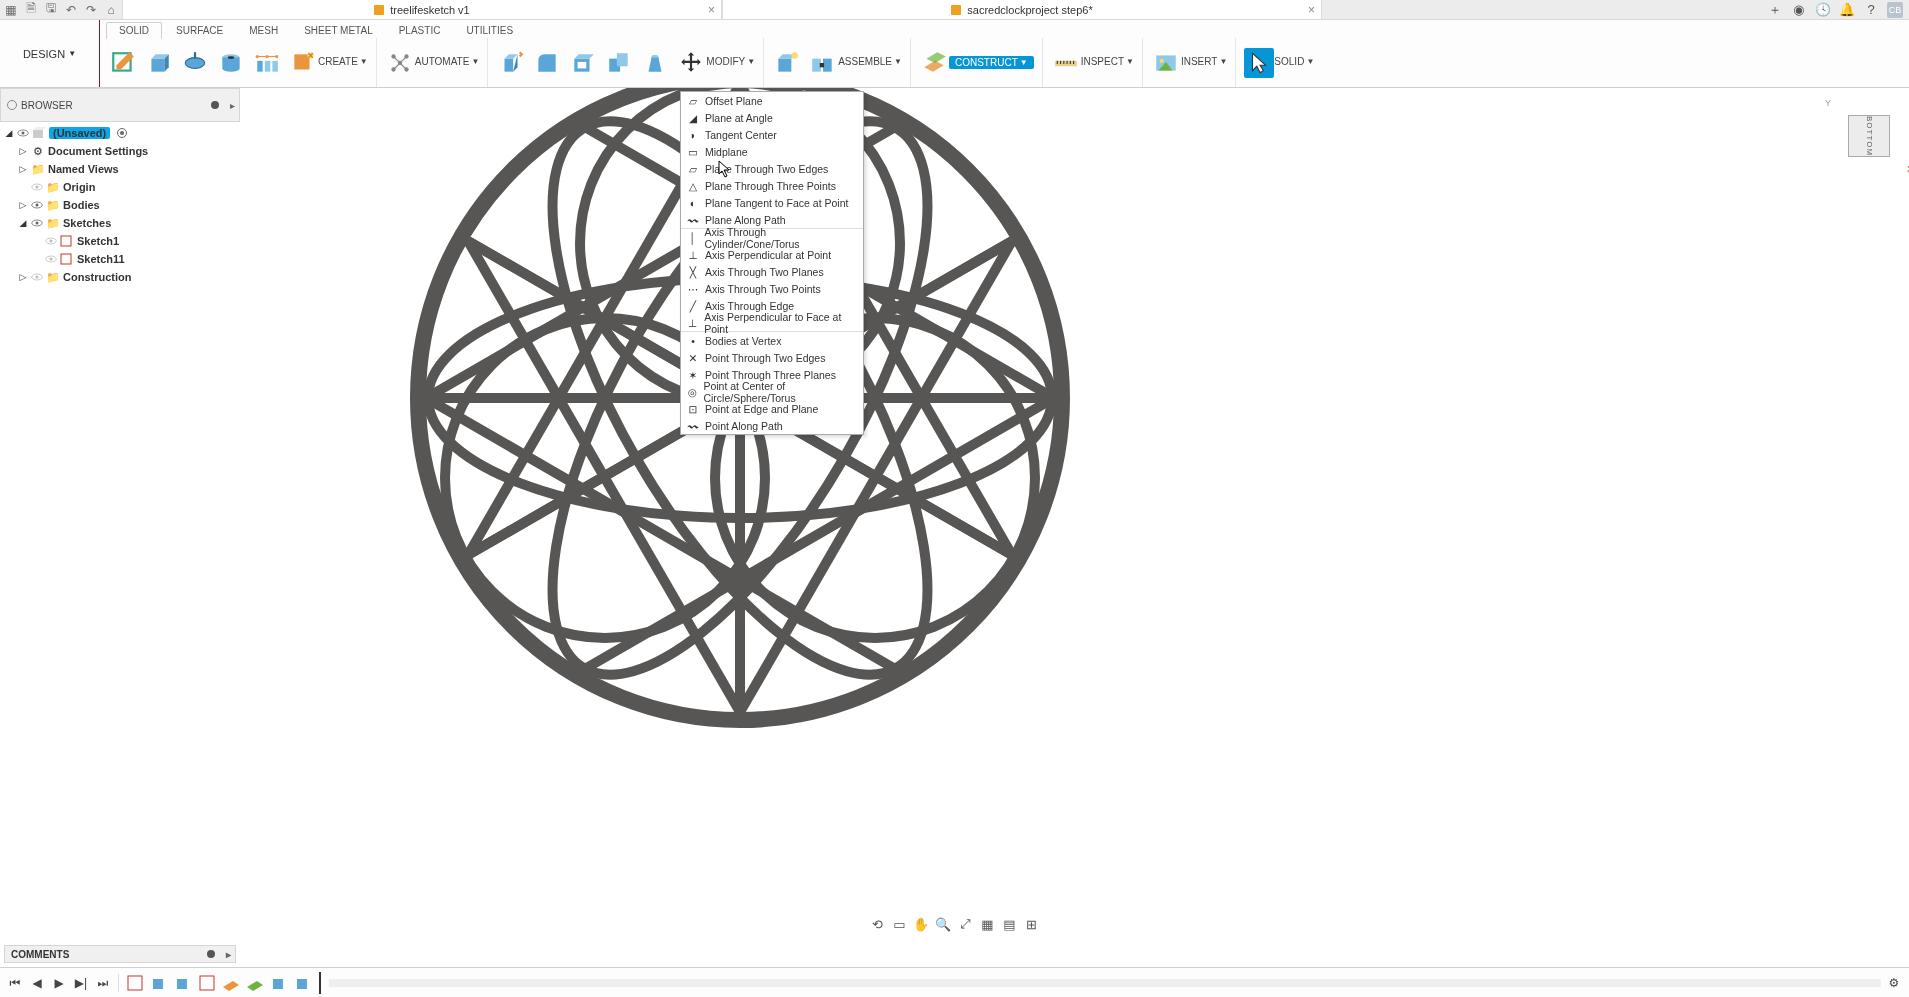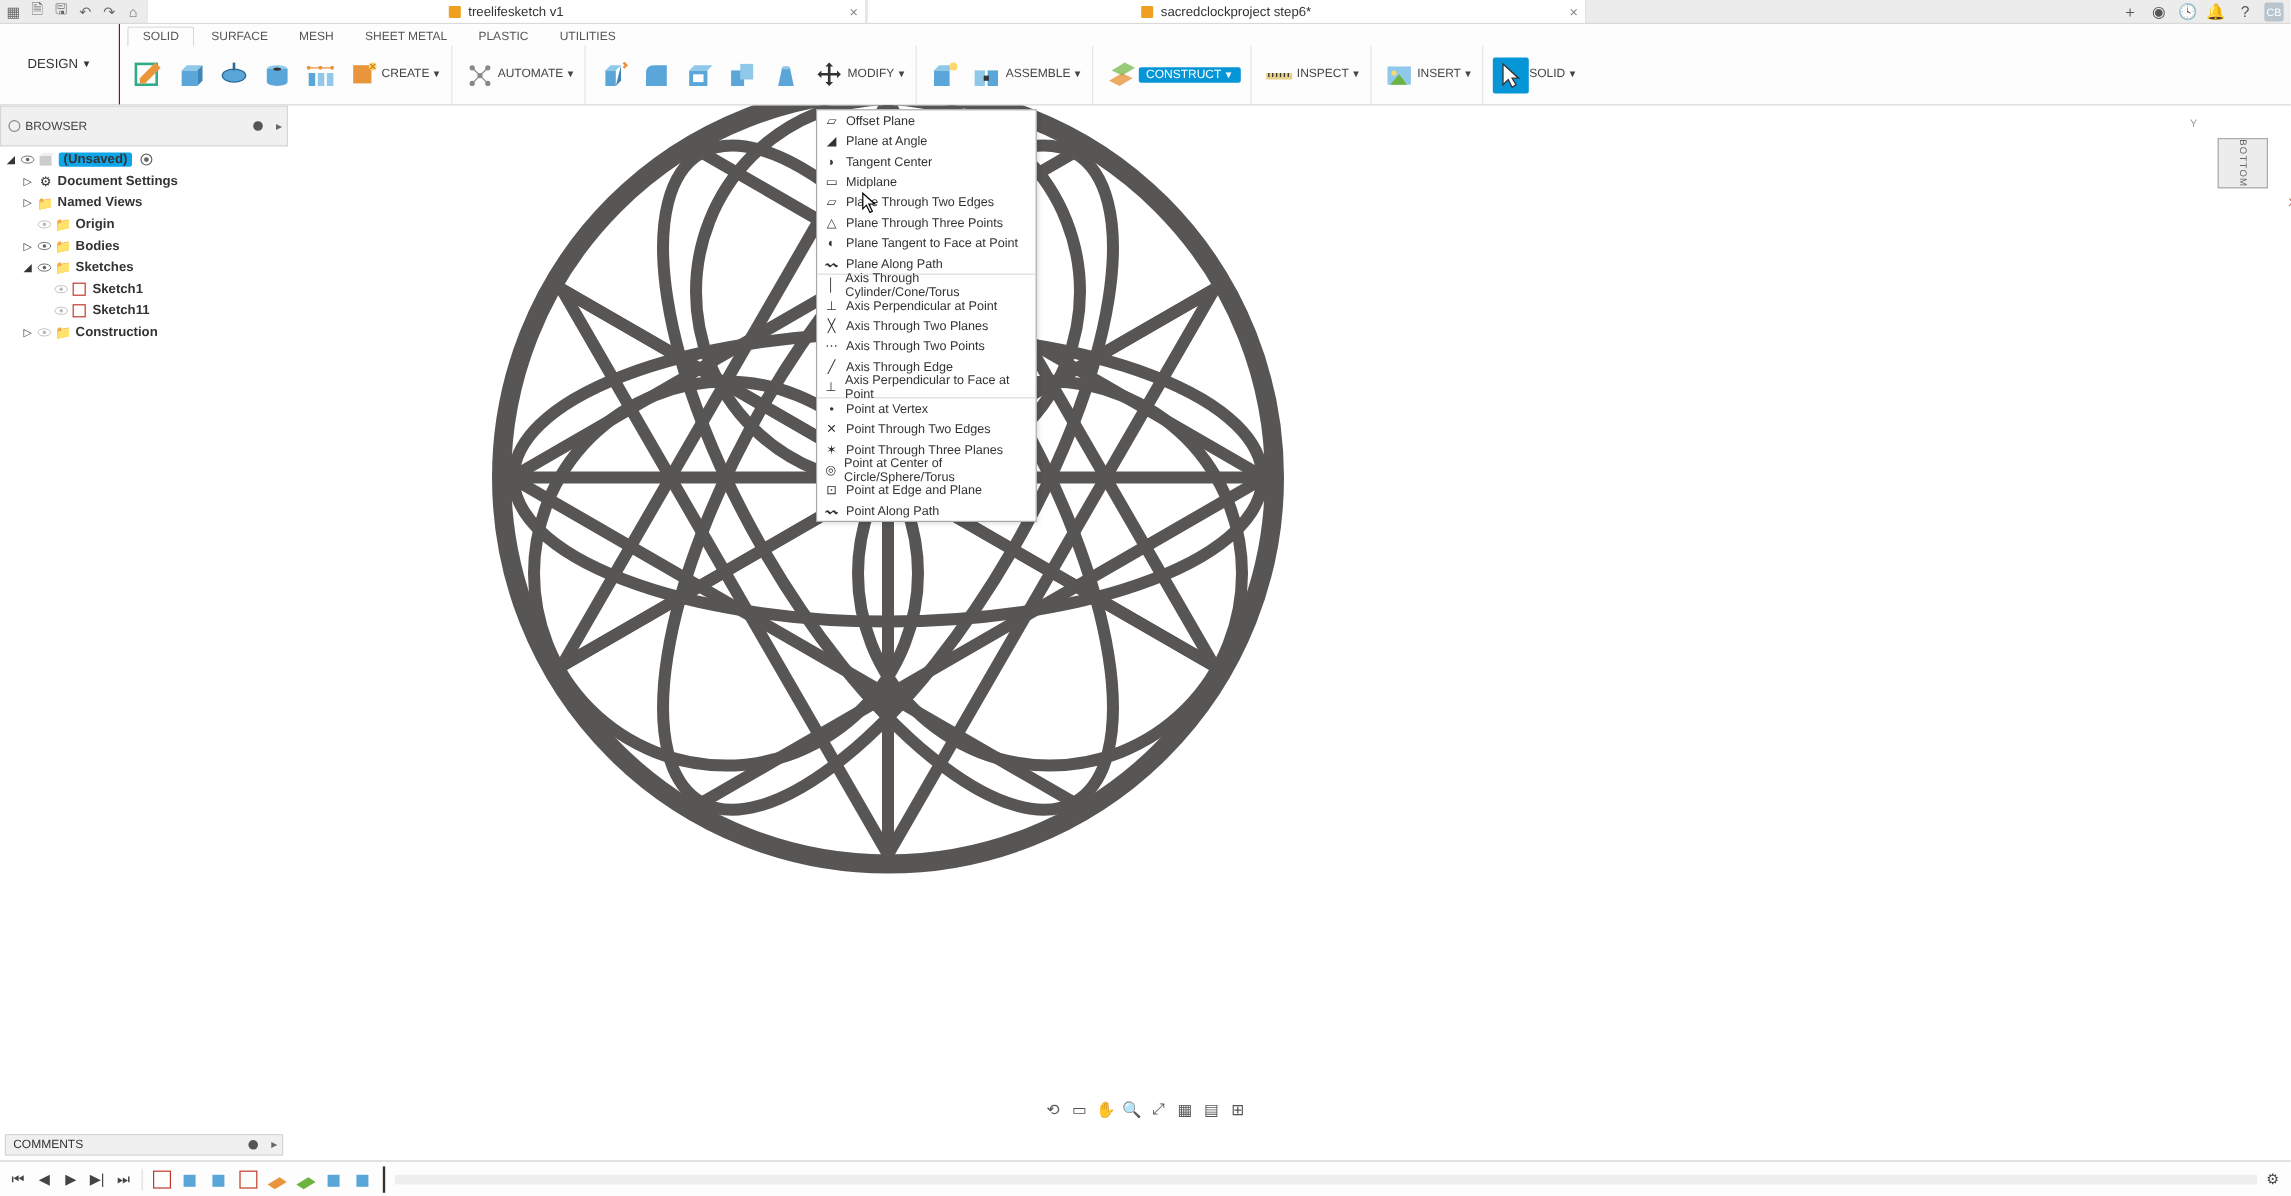--- a/index.html
+++ b/index.html
@@ -71,21 +71,21 @@
 .viewcube .cube-face { width: 42px; height: 42px; background: #ececec; border: 1px solid #aaa; display: flex; align-items: center; justify-content: center; font-size: 8px; writing-mode: vertical-rl; color: #666; letter-spacing: 1px; }
 .viewcube .yx { position: absolute; font-size: 9px; color: #999; }
 .viewcube .y { left: -14px; top: -8px; }
 .viewcube .x { right: -14px; bottom: -8px; color: #c0392b; }
 
 
 .navbar { position: absolute; bottom: 62px; left: 50%; transform: translateX(-50%); display: flex; gap: 4px; background: rgba(255,255,255,0.9); padding: 2px 4px; border-radius: 3px; }
 .navbar .nb { width: 18px; height: 18px; display: flex; align-items: center; justify-content: center; color: #555; cursor: pointer; font-size: 13px; }
 
 
-.comments { position: absolute; bottom: 34px; left: 4px; width: 232px; height: 18px; border: 1px solid #d6d6d6; background: #f0f0f0; display: flex; align-items: center; padding: 0 6px; font-size: 10px; }
+.comments { position: absolute; bottom: 34px; left: 4px; width: 232px; height: 18px; border: 1px solid #d6d6d6; background: #f0f0f0; display: flex; align-items: center; padding: 0 6px; font-size: 10px; font-weight: bold; }
 .comments .dots { position: absolute; right: 20px; width: 8px; height: 8px; border-radius: 50%; background: #555; }
 .comments .pin { position: absolute; right: 4px; font-size: 10px; color: #666; }
 
 
 .timeline { height: 30px; border-top: 1px solid #cfcfcf; background: #fdfdfd; display: flex; align-items: center; padding: 0 6px; gap: 4px; position: absolute; bottom: 0; left: 0; right: 0; }
 .timeline .tb { width: 18px; height: 18px; display: flex; align-items: center; justify-content: center; color: #444; cursor: pointer; font-size: 12px; }
 .timeline .sep { width: 1px; height: 18px; background: #ddd; margin: 0 2px; }
 .timeline .feature { width: 20px; height: 20px; display: flex; align-items: center; justify-content: center; cursor: pointer; }
 .timeline .marker { width: 2px; height: 22px; background: #333; margin-left: 2px; }
 .timeline .track { flex: 1; height: 8px; background: #eee; margin-left: 4px; }
@@ -546,21 +546,21 @@
         <span class="mico">╱</span>
         <span>Axis Through Edge</span>
       </div>
     <div class="mi">
         <span class="mico">⊥</span>
         <span>Axis Perpendicular to Face at Point</span>
       </div>
     <hr>
     <div class="mi">
         <span class="mico">•</span>
-        <span>Point at Vertex</span>
+        <span>Bodies at Vertex</span>
       </div>
     <div class="mi">
         <span class="mico">✕</span>
         <span>Point Through Two Edges</span>
       </div>
     <div class="mi">
         <span class="mico">✶</span>
         <span>Point Through Three Planes</span>
       </div>
     <div class="mi">

